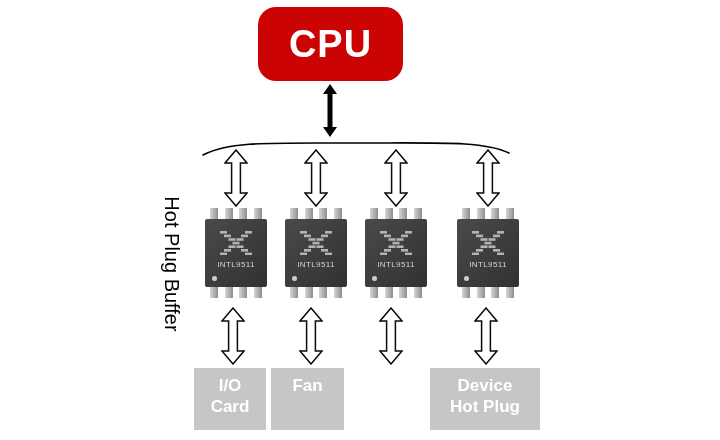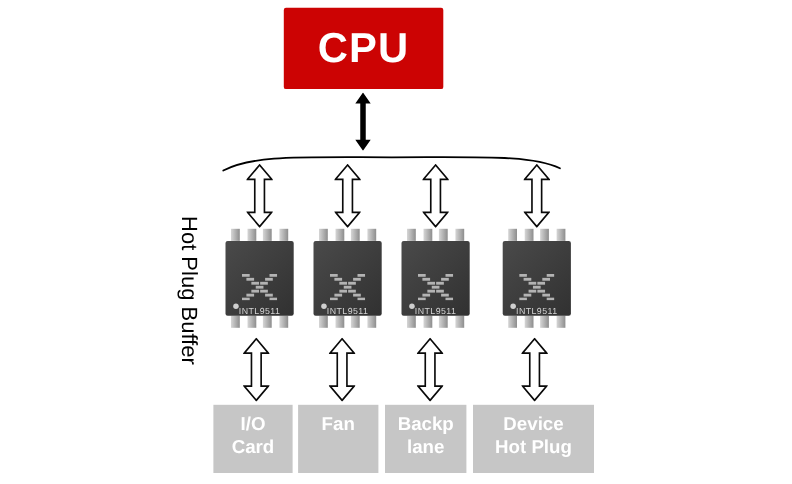--- a/index.html
+++ b/index.html
@@ -5,42 +5,41 @@
   html, body { margin: 0; padding: 0; background: #ffffff; }
   .canvas {
     position: relative; width: 720px; height: 440px;
     background: #ffffff; overflow: hidden;
     font-family: "Liberation Sans", sans-serif;
   }
   .abs { position: absolute; }
 
   .cpu-box {
     position: absolute; left: 258px; top: 7px; width: 145px; height: 74px;
-    background: #cc0303; border-radius: 2px;
+    background: #cc0303; border-radius: 18px;
     display: flex; align-items: center; justify-content: center; text-align: right;
   }
   .cpu-box span { color: #ffffff; font-weight: bold; font-size: 38px; letter-spacing: 1px; }
 
   .bus-label { position: absolute; left: 345px; top: 101px; font-size: 21px; color: #000000; }
 
   .vlabel {
     position: absolute; left: 171px; top: 264px;
     transform: translate(-50%, -50%) rotate(90deg);
     white-space: nowrap; font-size: 20px; color: #000000;
   }
 
   .chip { position: absolute; width: 62px; top: 208px; }
   .pins { display: flex; justify-content: space-between; padding: 0 5px; height: 11px; }
   .pins i { display: block; width: 8px; height: 11px; background: linear-gradient(90deg, #d6d6d6, #8d8d8d); }
   .chip-body {
     position: relative; width: 62px; height: 68px;
     background: linear-gradient(135deg, #4a4a4a, #313131);
     display: flex; flex-direction: column; align-items: center;
     border-radius: 2px;
-    justify-content: flex-end;
   }
   .chip-body .logo { margin-top: 12px; }
   .chip-label { font-size: 8px; color: #d4d4d4; margin-top: 5px; letter-spacing: 0.4px; }
   .pin1 { position: absolute; left: 7px; bottom: 6px; width: 5px; height: 5px; border-radius: 50%; background: #cfcfcf; }
 
   .device {
     position: absolute; top: 368px; height: 62px; background: #c6c6c6;
     color: #ffffff; font-weight: bold; font-size: 17px; line-height: 21px;
     text-align: center; padding-top: 7px; box-sizing: border-box;
   }
@@ -203,22 +202,18 @@
     </svg>
 
   <div class="device" style="left:271px; width:73px">
     <span>Fan</span>
     <span></span>
   </div>
   <div class="device" style="left:194px; width:72px">
     <span>I/O</span>
     <span>Card</span>
   </div>
-  <div class="device" style="left:350px; width:74px">
-    <span>Backp</span>
-    <span>lane</span>
-  </div>
   <div class="device" style="left:430px; width:110px">
     <span>Device</span>
     <span>Hot Plug</span>
   </div>
 
 </div>
 
 </body></html>

